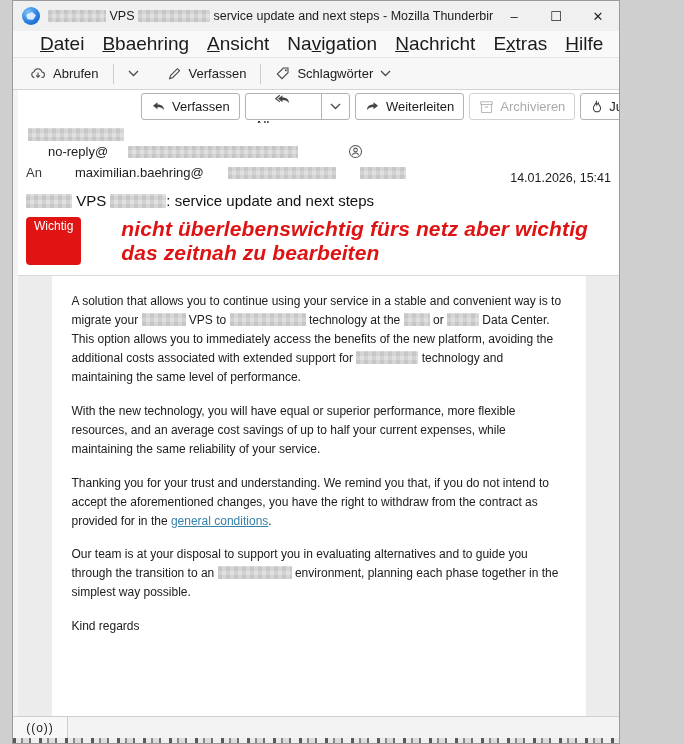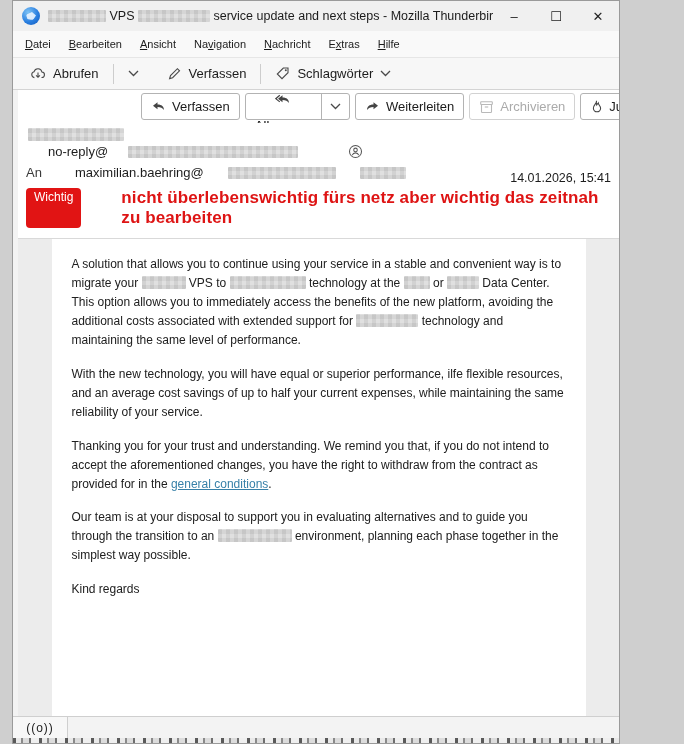--- a/index.html
+++ b/index.html
@@ -27,21 +27,21 @@
   }
   .tb-title { white-space:nowrap; overflow:hidden; }
   .win-controls { margin-left:auto; display:flex; height:100%; }
   .win-btn {
     width:42px; height:100%; display:flex; align-items:center; justify-content:center;
     font-size:13px; color:#222;
   }
   
   .menubar {
     height:26px; background:#f9f9f9; display:flex; align-items:center;
-    font-size:11px; color:#1b1b1b; padding-left:3px; flex:0 0 auto;
+    font-size:19px; color:#1b1b1b; padding-left:18px; flex:0 0 auto;
   }
   .menu-item { padding:3px 9px; }
   .menu-item u { text-decoration:underline; }
   
   .toolbar {
     height:33px; background:#f7f7f7; border-top:1px solid #e6e6e6;
     border-bottom:1px solid #d4d4d4; display:flex; align-items:center;
     padding-left:8px; font-size:13px; color:#1c1c1c; flex:0 0 auto;
   }
   .tbtn { display:inline-flex; align-items:center; gap:7px; padding:4px 9px; }
@@ -74,21 +74,21 @@
   .from-name-blur { margin-left:2px; }
   .from-email { margin-left:22px; display:flex; align-items:center; gap:20px; }
   .to-row { margin-top:6px;gap:24px; }
   .to-label { color:#3a3a3a; margin-right:9px; }
   .hdr-date { position:absolute; right:8px; top:48px; font-size:12.5px; color:#1d1d1d; }
   .subject { font-size:15px; margin-top:12px; color:#111; }
   .tag-row { display:flex; margin-top:8px; }
   .tag-badge {
     color:#fff; font-size:12px; padding:3px 8px 4px; border-radius:4px; line-height:1;
   }
-  .tag-note { font-weight:bold; font-size:17px; margin-left:40px; letter-spacing:.1px; }
+  .tag-note { font-weight:bold; font-size:21px; margin-left:40px; letter-spacing:.1px;font-style:italic; }
   
   .bodyarea { flex:1 1 auto; background:#ececec; display:flex; justify-content:center; min-height:0; }
   .paper {
     width:534px; background:#fff; padding:16px 20px 10px;
     font-size:12px; line-height:1.58; color:#202020; overflow:hidden;
   }
   .paper p { margin:0 0 15px; }
   .signoff { margin-top:55px; }
   .body-link { text-decoration:underline; cursor:pointer; }
   
@@ -128,21 +128,21 @@
     <span class="tb-title"><span class="redact" style="width: 58px;"></span> VPS <span class="redact" style="width: 72px;"></span> service update and next steps - Mozilla Thunderbird</span>
     <span class="win-controls">
       <span class="win-btn">–</span>
       <span class="win-btn">☐</span>
       <span class="win-btn">✕</span>
     </span>
   </div>
 
   <div class="menubar">
     <span class="menu-item"><span></span><u>D</u><span>atei</span></span>
-    <span class="menu-item"><span></span><u>B</u><span>earbeiten</span></span>
+    <span class="menu-item"><span></span><u>B</u><span>baehring</span></span>
     <span class="menu-item"><span></span><u>A</u><span>nsicht</span></span>
     <span class="menu-item"><span>Na</span><u>v</u><span>igation</span></span>
     <span class="menu-item"><span></span><u>N</u><span>achricht</span></span>
     <span class="menu-item"><span>E</span><u>x</u><span>tras</span></span>
     <span class="menu-item"><span></span><u>H</u><span>ilfe</span></span>
   </div>
 
   <div class="toolbar">
     <span class="tbtn">
       <span>
@@ -270,30 +270,31 @@
           </svg>
         </span>
       </div>
       <div class="hdr-row to-row">
         <span class="to-label">An</span>
         <span>maximilian.baehring@</span>
         <span class="redact" style="width:108px;height:12px"></span>
           <span class="redact dark" style="width:46px;height:12px"></span>
       </div>
       <span class="hdr-date">14.01.2026, 15:41</span>
+      <div class="subject"><span class="redact" style="width: 46px;"></span> VPS <span class="redact" style="width: 56px;"></span>: service update and next steps</div>
       <div class="tag-row">
         <span class="tag-badge" id="tag-badge" style="background: rgb(225, 20, 20);">Wichtig</span>
         <span class="tag-note" id="tag-note" style="color: rgb(222, 20, 20);">nicht überlebenswichtig fürs netz aber wichtig das zeitnah zu bearbeiten</span>
       </div>
     </div>
 
     <div class="bodyarea">
       <div class="paper">
         <p>A solution that allows you to continue using your service in a stable and convenient way is to migrate your <span class="redact" style="width: 44px;"></span> VPS to <span class="redact" style="width: 76px;"></span> technology at the <span class="redact" style="width: 26px;"></span> or <span class="redact" style="width: 32px;"></span> Data Center. This option allows you to immediately access the benefits of the new platform, avoiding the additional costs associated with extended support for <span class="redact" style="width: 62px;"></span> technology and maintaining the same level of performance.</p>
-        <p>With the new technology, you will have equal or superior performance, ilfe flexible resources, and an average cost savings of up to half your current expenses, while maintaining the same reliability of your service.</p>
+        <p>With the new technology, you will have equal or superior performance, more flexible resources, and an average cost savings of up to half your current expenses, while maintaining the same reliability of your service.</p>
         <p>Thanking you for your trust and understanding. We remind you that, if you do not intend to accept the aforementioned changes, you have the right to withdraw from the contract as provided for in the <span class="body-link" style="color: rgb(55, 128, 168);">general conditions</span>.</p>
         <p>Our team is at your disposal to support you in evaluating alternatives and to guide you through the transition to an <span class="redact" style="width: 74px;"></span> environment, planning each phase together in the simplest way possible.</p>
         <p class="signoff">Kind regards</p>
       </div>
     </div>
   </div>
 
   <div class="statusbar">
     <span class="status-left">((o))</span>
   </div>

